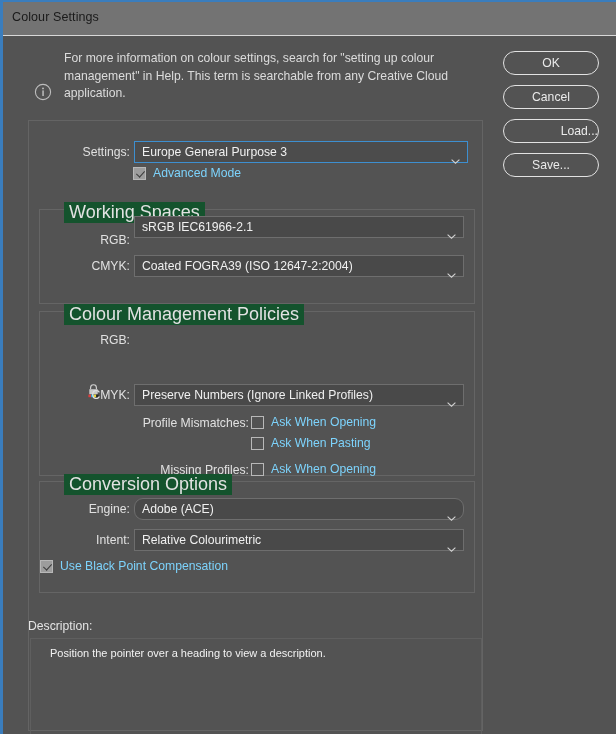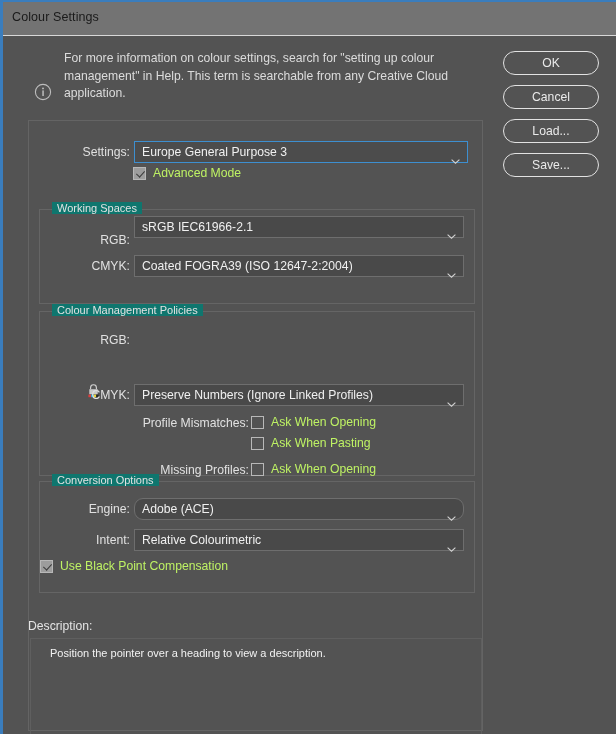--- a/index.html
+++ b/index.html
@@ -96,21 +96,21 @@
     border-radius: 12px;
     background: transparent;
     color: #eaeaea;
     font-size: 12.2px;
     font-family: "Liberation Sans", sans-serif;
     margin-bottom: 10px;
     padding: 0;
     cursor: pointer;
     box-sizing: border-box;
   }
-  .pill-btn.gap { margin-top: 8px; }
+  .pill-btn.gap { margin-top: 8px; text-align: right; }
 
   
   #outer-panel {
     position: absolute;
     left: 25px;
     top: 84px;
     width: 455px;
     height: 611px;
     border: 1px solid #646464;
     box-sizing: border-box;
@@ -160,24 +160,24 @@
 
   
   .group {
     position: absolute;
     border: 1px solid #656565;
     box-sizing: border-box;
   }
   .group-title {
     position: absolute;
     top: -8px;
-    left: 12px;
+    left: 24px;
     padding: 0 5px;
-    background: #0f766e;
-    font-size: 11px;
+    background: #14532d;
+    font-size: 18px;
     color: #e2e2e2;
     white-space: nowrap;
   }
 
   
   .cb-wrap {
     position: absolute;
     height: 16px;
     cursor: pointer;
   }
@@ -203,21 +203,21 @@
     height: 7px;
     border: solid #3c3c3c;
     border-width: 0 1.6px 1.6px 0;
     transform: rotate(42deg);
   }
   .cb-label {
     position: absolute;
     left: 20px;
     top: 0px;
     font-size: 12.2px;
-    color: #bef264;
+    color: #7dd3fc;
     white-space: nowrap;
   }
 
   
   #cmyk-lock {
     position: absolute;
     left: 84px;
     top: 348px;
     width: 13px;
     height: 14px;

